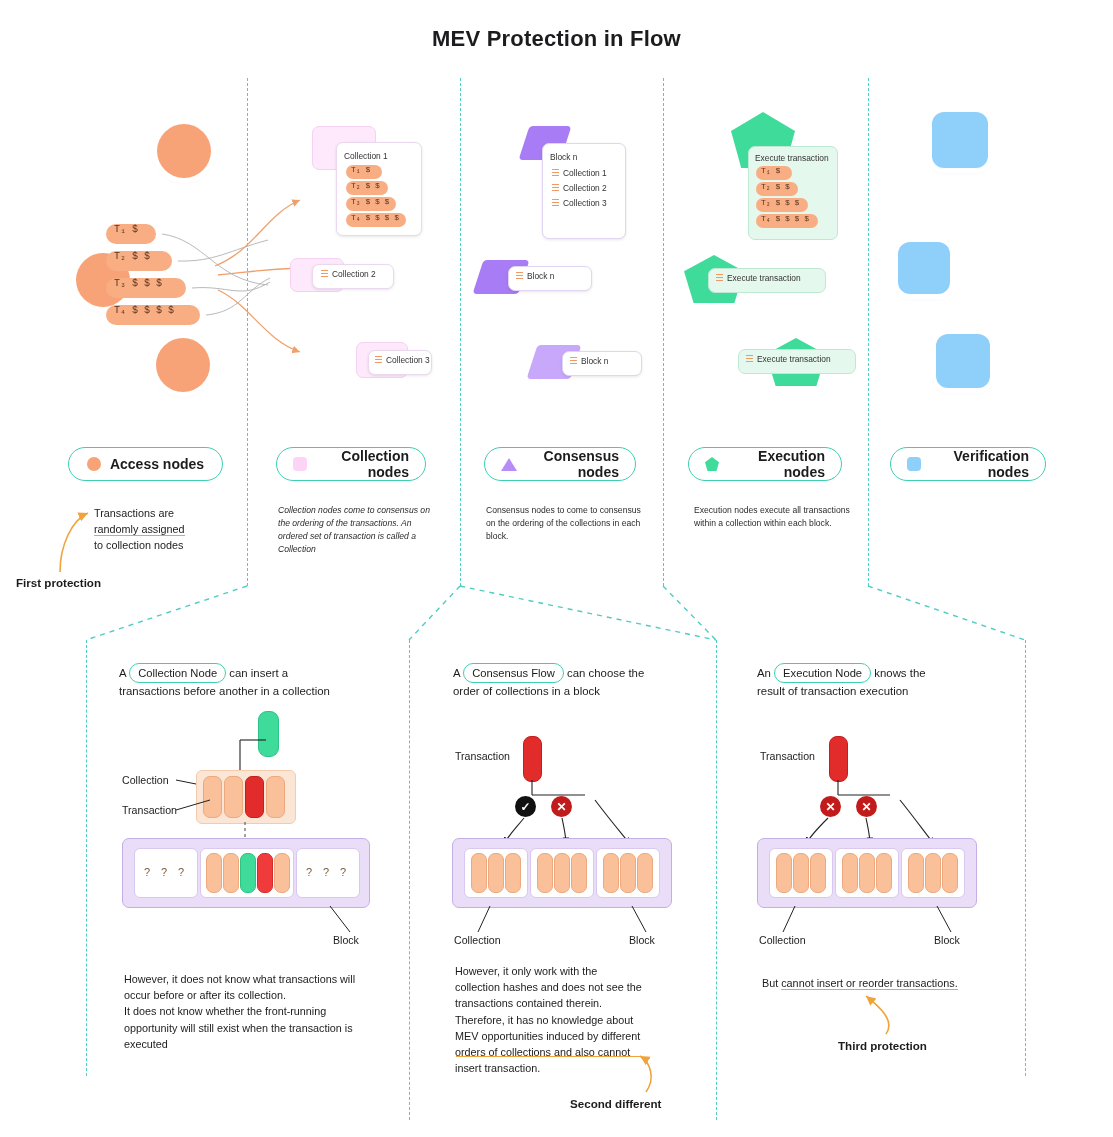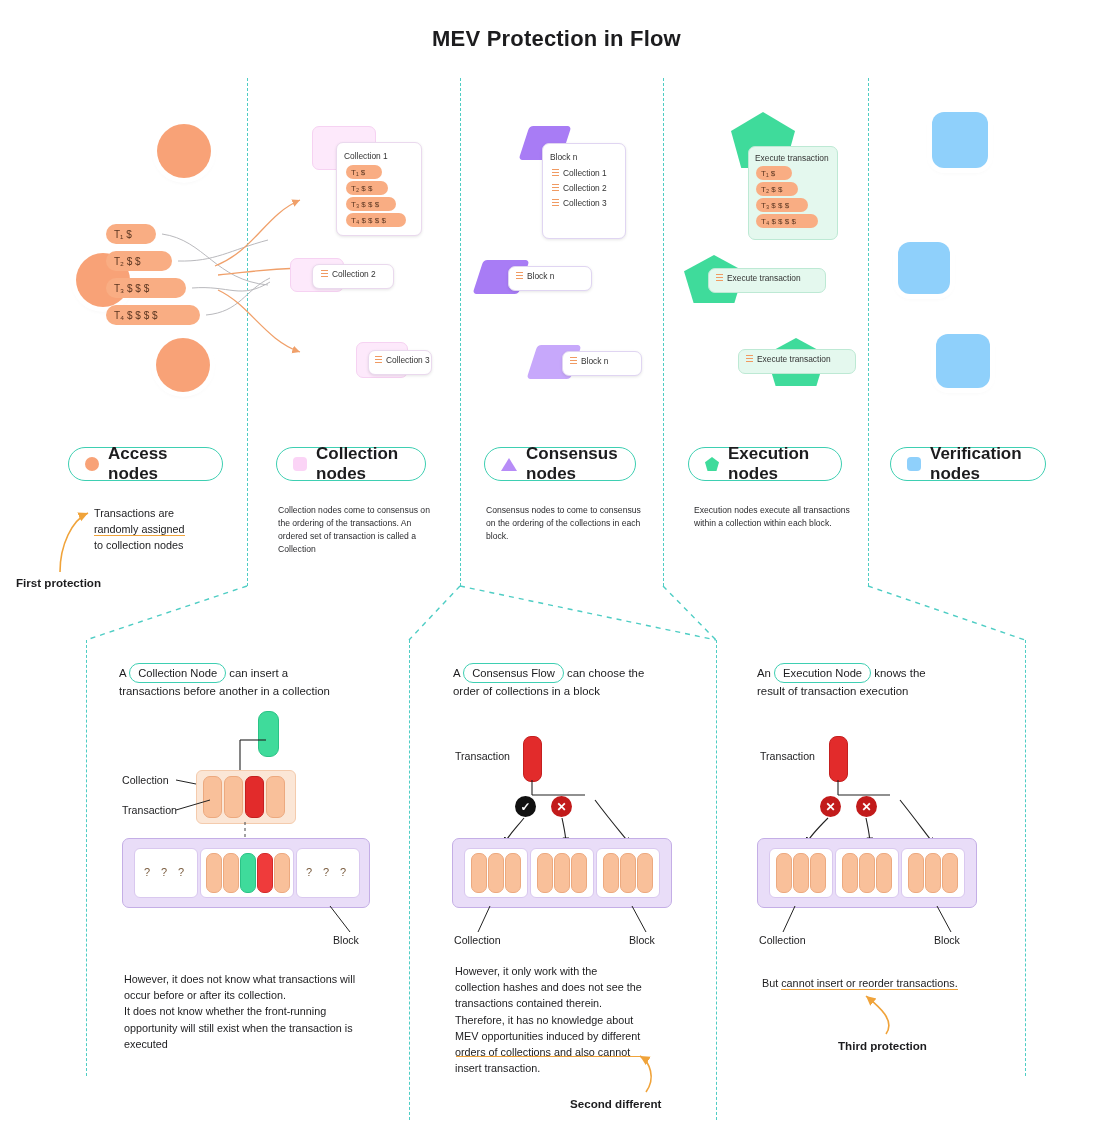--- a/index.html
+++ b/index.html
@@ -16,39 +16,40 @@
     text-align:center;font-size:22px;font-weight:bold;letter-spacing:.2px;
   }
   
   .vsep{
     position:absolute;width:0;border-left:1.4px dashed #4ecdc4;
   }
   
   .pill{
     position:absolute;height:34px;border:1.4px solid #3ecfb2;border-radius:18px;
     background:#fff;display:flex;align-items:center;gap:9px;
-    padding:0 16px;font-size:17px;font-weight:bold;box-sizing:border-box;
+    padding:0 16px;font-size:14px;font-weight:bold;box-sizing:border-box;
     justify-content:center;
+    text-align:right;
   }
   .pill .dot{width:14px;height:14px;border-radius:50%;flex:0 0 auto;}
   .pill .sq{width:14px;height:14px;border-radius:4px;flex:0 0 auto;}
   .pill .tri{width:0;height:0;border-left:8px solid transparent;border-right:8px solid transparent;border-bottom:13px solid #b78cf7;flex:0 0 auto;}
   .pill .pent{width:14px;height:14px;background:#3fdb9b;flex:0 0 auto;
     clip-path:polygon(50% 0%,100% 38%,82% 100%,18% 100%,0% 38%);}
   
   .caption{
     position:absolute;font-size:8.6px;line-height:1.5;color:#2b2b2e;width:165px;
   }
   
   .circle{position:absolute;border-radius:50%;background:#f8a277;}
   .sqnode{position:absolute;border-radius:12px;background:#8fd0fb;}
   .txrow{
     position:absolute;height:20px;border-radius:10px;background:#f9ad83;
-    display:flex;align-items:center;padding:0 8px;font-size:10px;color:#5a3520;
-    box-sizing:border-box;white-space:nowrap;
+    display:flex;padding:0 8px;font-size:10px;color:#5a3520;
+    box-sizing:border-box;white-space:nowrap;font-family:Liberation Mono, monospace;
   }
   
   .card{
     position:absolute;background:#fde9fb;border:1px solid #f6d2f2;border-radius:7px;
   }
   .card.white{background:#ffffff;border:1px solid #ead9ee;box-shadow:0 1px 3px rgba(0,0,0,.10);}
   .card-title{position:absolute;font-size:8.4px;color:#333;}
   .minilist{position:absolute;font-size:8.4px;color:#333;}
   .minilist div{display:flex;align-items:center;gap:4px;margin-bottom:5px;}
   .mi{width:7px;height:9px;display:inline-block;background:
@@ -264,21 +265,21 @@
 </div>
 <div class="pill" style="left:688px;top:447px;width:154px;">
   <span class="pent"></span>
   <span>Execution nodes</span>
 </div>
 <div class="pill" style="left:890px;top:447px;width:156px;">
   <span class="sq" style="background:#8fd0fb;"></span>
   <span>Verification nodes</span>
 </div>
 
-<div class="caption" style="left:278px;top:504px;">Collection nodes come to consensus on the ordering of the transactions. An ordered set of transaction is called a Collection</div>
+<div class="caption" style="left:278px;top:504px;font-style:italic;">Collection nodes come to consensus on the ordering of the transactions. An ordered set of transaction is called a Collection</div>
 <div class="caption" style="left:486px;top:504px;">Consensus nodes to come to consensus on the ordering of the collections in each block.</div>
 <div class="caption" style="left:694px;top:504px;">Execution nodes execute all transactions within a collection within each block.</div>
 
 <div class="note" style="left:94px;top:505px;width:160px;">
   <span>Transactions are</span><br>
   <span class="uline">randomly assigned</span><br>
   <span>to collection nodes</span>
 </div>
 <svg width="1113" height="1137">
   <path d="M60,572 C60,545 72,520 88,513" stroke="#f0a33a" stroke-width="1.6" fill="none" marker-end="url(#ar2)"></path>

